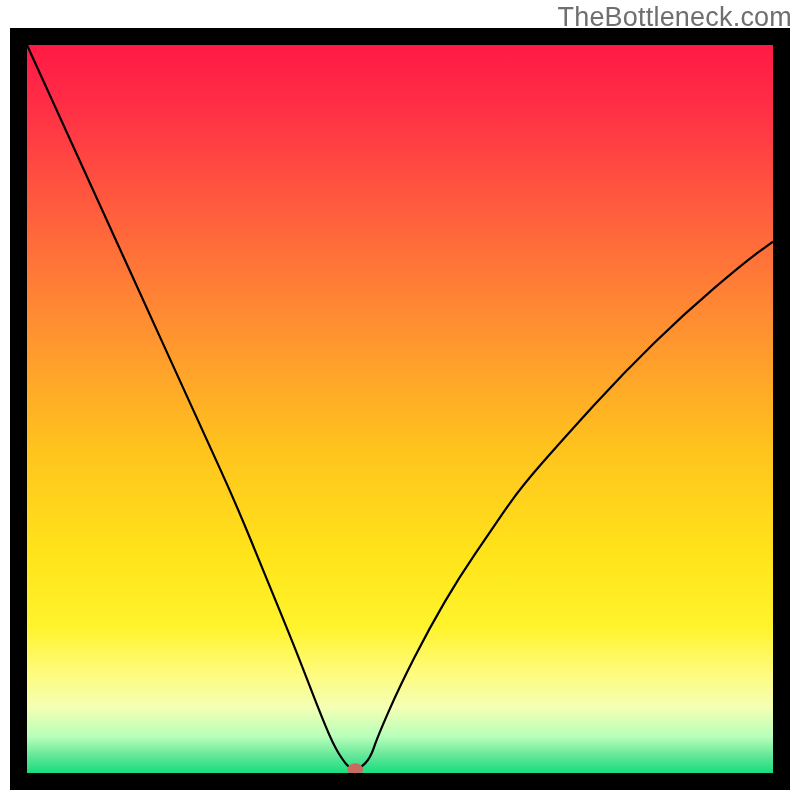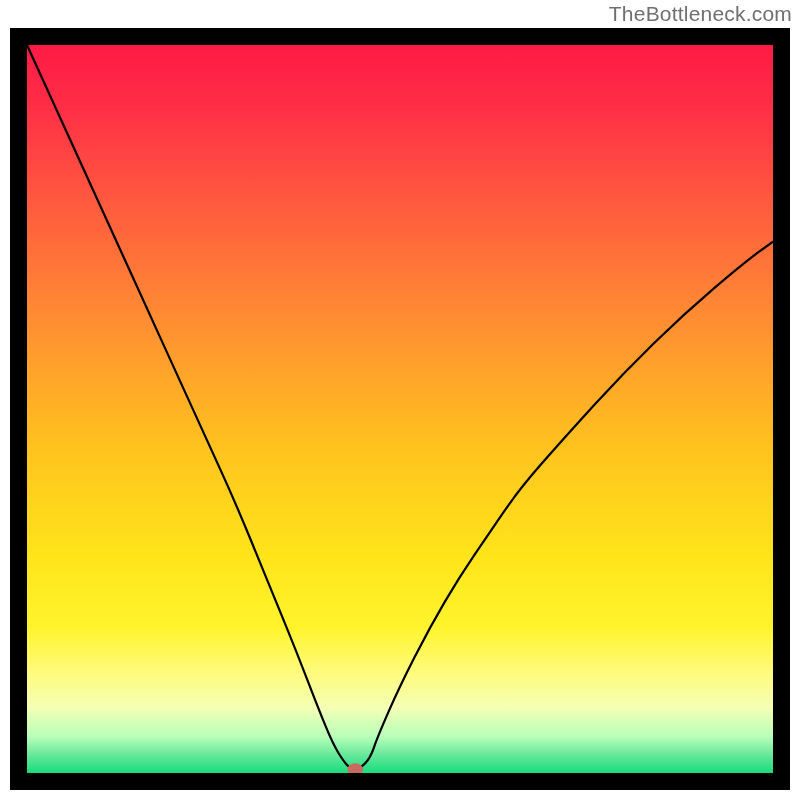--- a/index.html
+++ b/index.html
@@ -13,21 +13,21 @@
   .container {
     position: relative;
     width: 800px;
     height: 800px;
   }
   .watermark {
     position: absolute;
     top: 2px;
     right: 8px;
     color: #6f6f6f;
-    font-size: 21px;
+    font-size: 27px;
     font-weight: 500;
     letter-spacing: 0.2px;
     z-index: 10;
   }
   .plot-frame {
     position: absolute;
     top: 28px;
     left: 10px;
     width: 780px;
     height: 762px;

